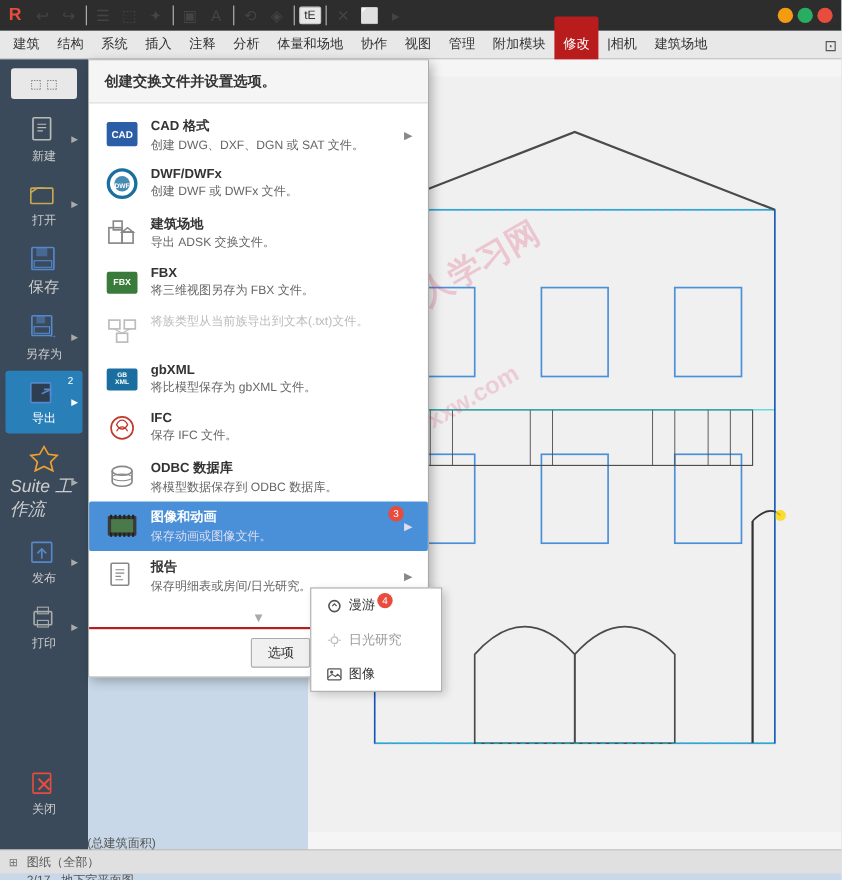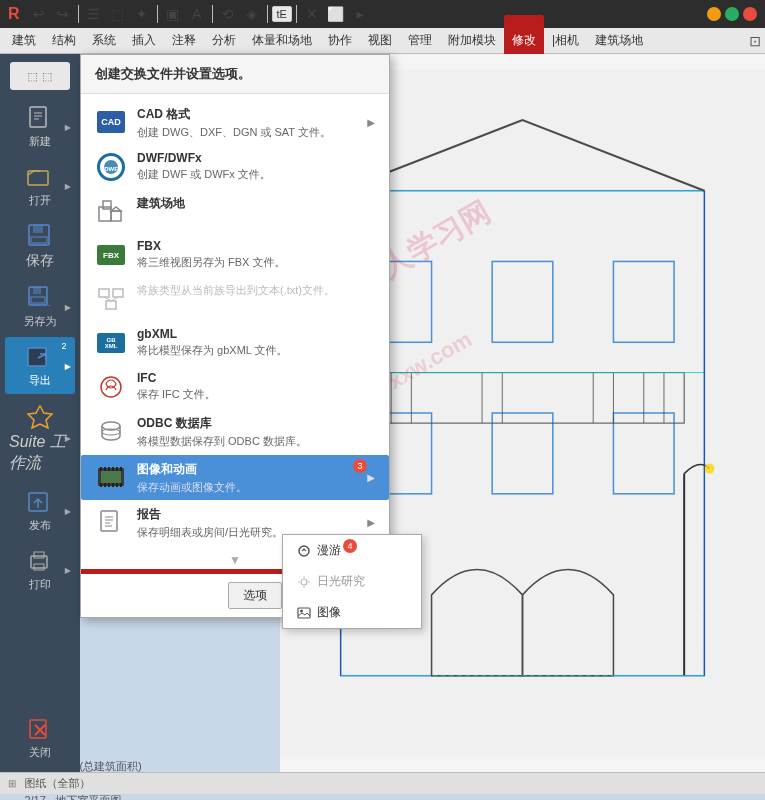--- a/index.html
+++ b/index.html
@@ -42,25 +42,25 @@
     .popup-item.highlighted { background: #4a90d9; }
     .popup-item.highlighted .item-title { color: #fff; }
     .popup-item.highlighted .item-desc { color: #dde; }
     .popup-item .item-icon { width: 32px; height: 32px; min-width: 32px; display: flex; align-items: center; justify-content: center; margin-right: 10px; }
     .popup-item .item-text { flex: 1; }
     .popup-item .item-title { font-size: 12px; font-weight: bold; color: #333; margin-bottom: 2px; }
     .popup-item .item-desc { font-size: 11px; color: #666; line-height: 1.3; }
     .popup-item .item-arrow { color: #888; font-size: 10px; align-self: center; margin-left: 4px; }
     .popup-item.disabled .item-title { color: #999; }
     .popup-item.disabled .item-desc { color: #bbb; }
-    .popup-footer { border-top: 5px solid #b91c1c; padding: 8px 14px; display: flex; justify-content: flex-end; gap: 8px; }
+    .popup-footer { border-top: 2px solid #b91c1c; padding: 8px 14px; display: flex; justify-content: flex-end; gap: 8px; }
     .footer-btn { padding: 4px 14px; border: 1px solid #aaa; background: #f0f0f0; cursor: pointer; border-radius: 2px; font-size: 12px; color: #333; }
 
     
-    .submenu { position: absolute; left: 282px; top: 480px; width: 140px; background: #fff; border: 1px solid #aaa; box-shadow: 3px 3px 8px rgba(0,0,0,0.2); z-index: 200; }
+    .submenu { position: absolute; left: 282px; top: 480px; width: 120px; background: #fff; border: 1px solid #aaa; box-shadow: 3px 3px 8px rgba(0,0,0,0.2); z-index: 200; }
     .submenu-item { padding: 7px 14px; cursor: pointer; font-size: 12px; color: #333; display: flex; align-items: center; gap: 6px; }
     .submenu-item.disabled { color: #999; cursor: default; }
 
     
     .drawing-area { flex: 1; background: #f5f5f5; position: relative; overflow: hidden; }
     .drawing-content { position: absolute; top: 0; left: 0; right: 0; bottom: 0; }
 
     
     .bottom-bar { height: 22px; background: #e0e0e0; border-top: 1px solid #bbb; display: flex; align-items: center; padding: 0 8px; gap: 4px; font-size: 11px; color: #555; }
     .bottom-list { display: flex; flex-direction: column; }
@@ -223,21 +223,21 @@
           <rect x="8" y="4" width="10" height="6" fill="none" stroke="#aaa" stroke-width="1"></rect>
           <rect x="8" y="16" width="10" height="6" fill="none" stroke="#aaa" stroke-width="1"></rect>
         </svg>
       </div>
       <span style="font-size:11px;color:#ccc;">打印</span>
       <span class="arrow">▶</span>
     </div>
 
     <div style="flex:1;"></div>
 
-    <div class="app-menu-item" style="margin-bottom:6px;">
+    <div class="app-menu-item" style="margin-bottom:23px;">
       <div class="icon-box">
         <svg width="28" height="26" viewBox="0 0 28 26">
           <rect x="4" y="4" width="16" height="18" rx="1" fill="none" stroke="#e74c3c" stroke-width="1.5"></rect>
           <line x1="9" y1="9" x2="19" y2="19" stroke="#e74c3c" stroke-width="2"></line>
           <line x1="19" y1="9" x2="9" y2="19" stroke="#e74c3c" stroke-width="2"></line>
         </svg>
       </div>
       <span style="font-size:11px;color:#ccc;">关闭</span>
     </div>
   </div>
@@ -278,20 +278,21 @@
         <div class="item-icon">
           <svg width="28" height="24" viewBox="0 0 28 24">
             <rect x="2" y="8" width="12" height="14" fill="none" stroke="#888" stroke-width="1.5"></rect>
             <rect x="6" y="2" width="8" height="8" fill="none" stroke="#888" stroke-width="1.5"></rect>
             <rect x="14" y="12" width="10" height="10" fill="none" stroke="#888" stroke-width="1.5"></rect>
             <polygon points="14,12 19,8 24,12" fill="none" stroke="#888" stroke-width="1.5"></polygon>
           </svg>
         </div>
         <div class="item-text">
           <div class="item-title">建筑场地</div>
+          <div class="item-desc">导出 ADSK 交换文件。</div>
         </div>
       </div>
 
       <div class="popup-item">
         <div class="item-icon">
           <div class="fbx-icon">FBX</div>
         </div>
         <div class="item-text">
           <div class="item-title">FBX</div>
           <div class="item-desc">将三维视图另存为 FBX 文件。</div>

